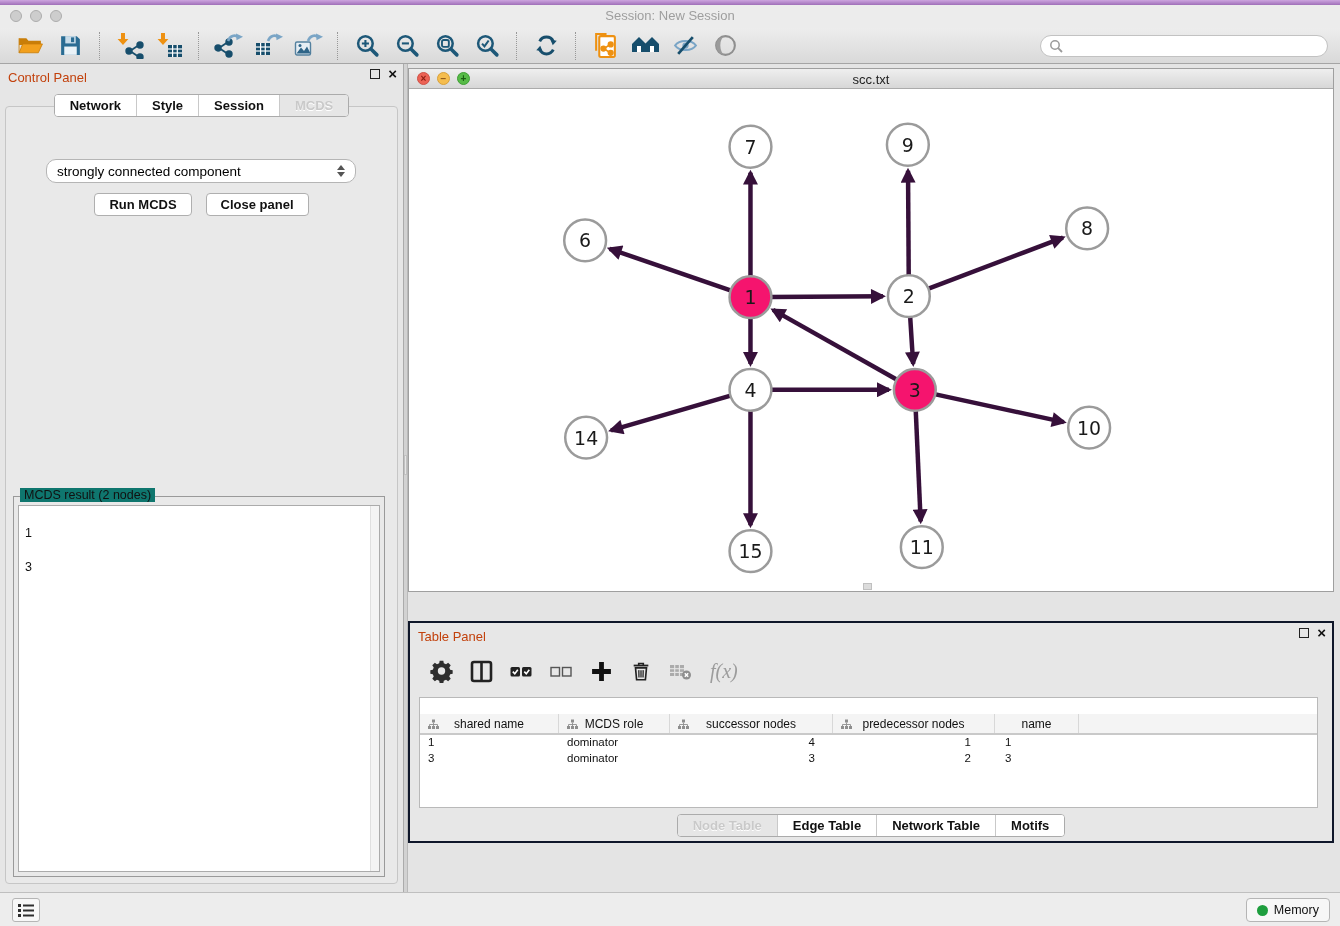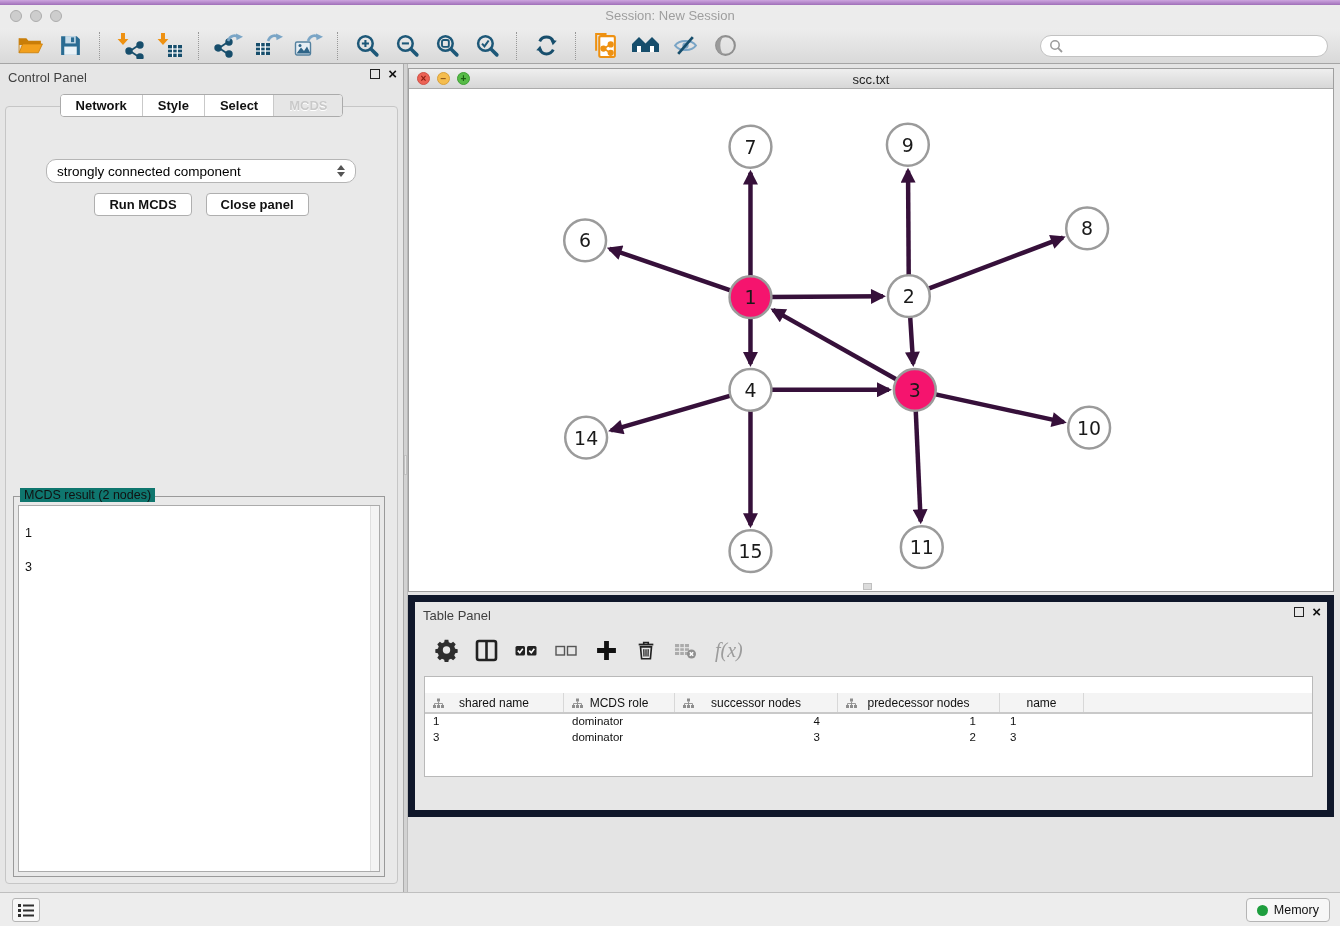--- a/index.html
+++ b/index.html
@@ -22,21 +22,21 @@
     display:flex; align-items:center; padding-left:10px; }
   .tb-icon { width:32px; height:32px; display:flex; align-items:center; justify-content:center; margin:0 4px; }
   .tb-sep { width:0; height:28px; border-left:1px dotted #989898; margin:0 9px; }
   .search-box { margin-left:auto; margin-right:12px; width:288px; height:22px; background:#fff;
     border:1px solid #C2C2C2; border-radius:12px; display:flex; align-items:center; padding:0 8px; }
   .search-box input { border:none; outline:none; flex:1; font-size:12px; background:transparent; margin-left:5px; }
 
   
   .control-panel { position:absolute; left:0; top:64px; width:403px; bottom:34px; background:#E6E6E6; }
   .panel-header { position:relative; height:26px; }
-  .panel-title { position:absolute; left:8px; top:6px; font-size:13px; color:#404040; }
+  .panel-title { position:absolute; left:8px; top:6px; font-size:13px; color:#c2410c; }
   .panel-btns { position:absolute; right:6px; top:5px; display:flex; gap:8px; align-items:center; }
   .float-box { width:10px; height:10px; border:1.5px solid #222; display:inline-block; }
   .close-x { font-size:15px; font-weight:bold; color:#111; line-height:10px; }
 
   .seg-tabs { position:absolute; left:0; right:0; top:30px; display:flex; justify-content:center; z-index:2; }
   .seg { display:inline-flex; border:1px solid #ABABAB; border-radius:4px; overflow:hidden; background:#fff; }
   .seg .tab { padding:3px 15px; font-size:13px; font-weight:600; color:#111; background:#fff; border-left:1px solid #C9C9C9; }
   .seg .tab:first-child { border-left:none; }
   .tab.tab-disabled { background:#E6E6E6; color:#C9C9C9; text-shadow:0 1px 0 #fff; }
 
@@ -76,22 +76,22 @@
   .light-red   { background:#EC6255; border:1px solid #CE5147; color:#8C1D12; }
   .light-yellow{ background:#F5BD4E; border:1px solid #D8A13B; color:#90591A; }
   .light-green { background:#57BB47; border:1px solid #3E9E34; color:#1A5E12; }
   .net-title { position:absolute; left:0; right:0; top:3px; text-align:center; font-size:13px; color:#222; }
   .net-canvas { position:absolute; left:0; right:0; top:20px; bottom:0; background:#fff; }
   svg.graph { width:100%; height:100%; display:block; }
   .graph text { font-family:"DejaVu Sans",sans-serif; }
   .net-grip { position:absolute; left:454px; bottom:1px; width:9px; height:7px; background:#DCDCDC; border:1px solid #C0C0C0; }
 
   
-  .table-panel { position:absolute; left:408px; top:595px; width:926px; height:222px;
-    background:#E7E7E7; border:7px solid #0f172a; }
+  .table-panel { position:absolute; left:408px; top:621px; width:926px; height:222px;
+    background:#E7E7E7; border:2px solid #0f172a; }
   .tp-toolbar { position:absolute; left:8px; right:8px; top:26px; height:44px;
     display:flex; align-items:center; gap:17px; padding-left:12px; }
   .tp-icon { display:flex; align-items:center; justify-content:center; }
   .fx-label { font-family:"Liberation Serif",serif; font-style:italic; font-size:20px; color:#9C9C9C; }
 
   .table-wrap { position:absolute; left:9px; right:14px; top:74px; bottom:33px;
     background:#fff; border:1px solid #B9B9B9; overflow:hidden; }
   .thead { display:flex; height:21px; background:#F4F4F4; border-bottom:2px solid #C9C9C9;margin-top:16px; }
   .th { display:flex; align-items:center; justify-content:center; gap:6px; font-size:12px; color:#111;
     border-right:1px solid #D8D8D8; position:relative; }
@@ -303,21 +303,21 @@
       <div class="panel-title">Control Panel</div>
       <div class="panel-btns">
         <span class="float-box"></span>
         <span class="close-x">×</span>
       </div>
     </div>
     <div class="seg-tabs">
       <div class="seg">
         <div class="tab">Network</div>
         <div class="tab">Style</div>
-        <div class="tab">Select</div>
+        <div class="tab">Session</div>
         <div class="tab tab-disabled">MCDS</div>
       </div>
     </div>
     <div class="cp-body">
       <div class="dropdown">
         <span>strongly connected component</span>
         <span class="dd-stepper">
           <span class="dd-up"></span>
             <span class="dd-down"></span>
         </span>
@@ -538,20 +538,28 @@
       </div>
       <div class="trow">
         <div class="td c0">3</div>
         <div class="td c1">dominator</div>
         <div class="td c2 num">3</div>
         <div class="td c3 num">2</div>
         <div class="td c4">3</div>
       </div>
     </div>
 
+    <div class="tp-tabs">
+      <div class="seg">
+        <div class="tab tab-disabled">Node Table</div>
+        <div class="tab">Edge Table</div>
+        <div class="tab">Network Table</div>
+        <div class="tab">Motifs</div>
+      </div>
+    </div>
   </div>
 
   <div class="statusbar">
     <div class="list-btn">
       <svg width="16" height="14" viewBox="0 0 16 14">
         <g fill="#2E2E2E">
           <rect x="0" y="1" width="3" height="3"></rect>
             <rect x="0" y="6" width="3" height="3"></rect>
             <rect x="0" y="11" width="3" height="3"></rect>
         </g>

